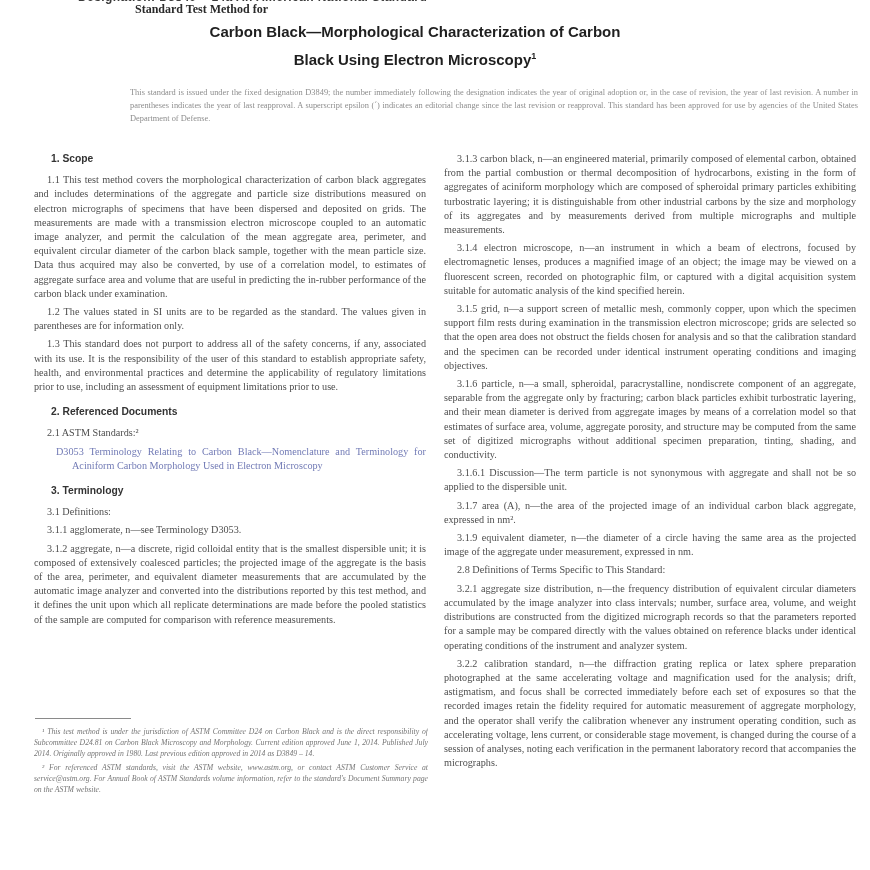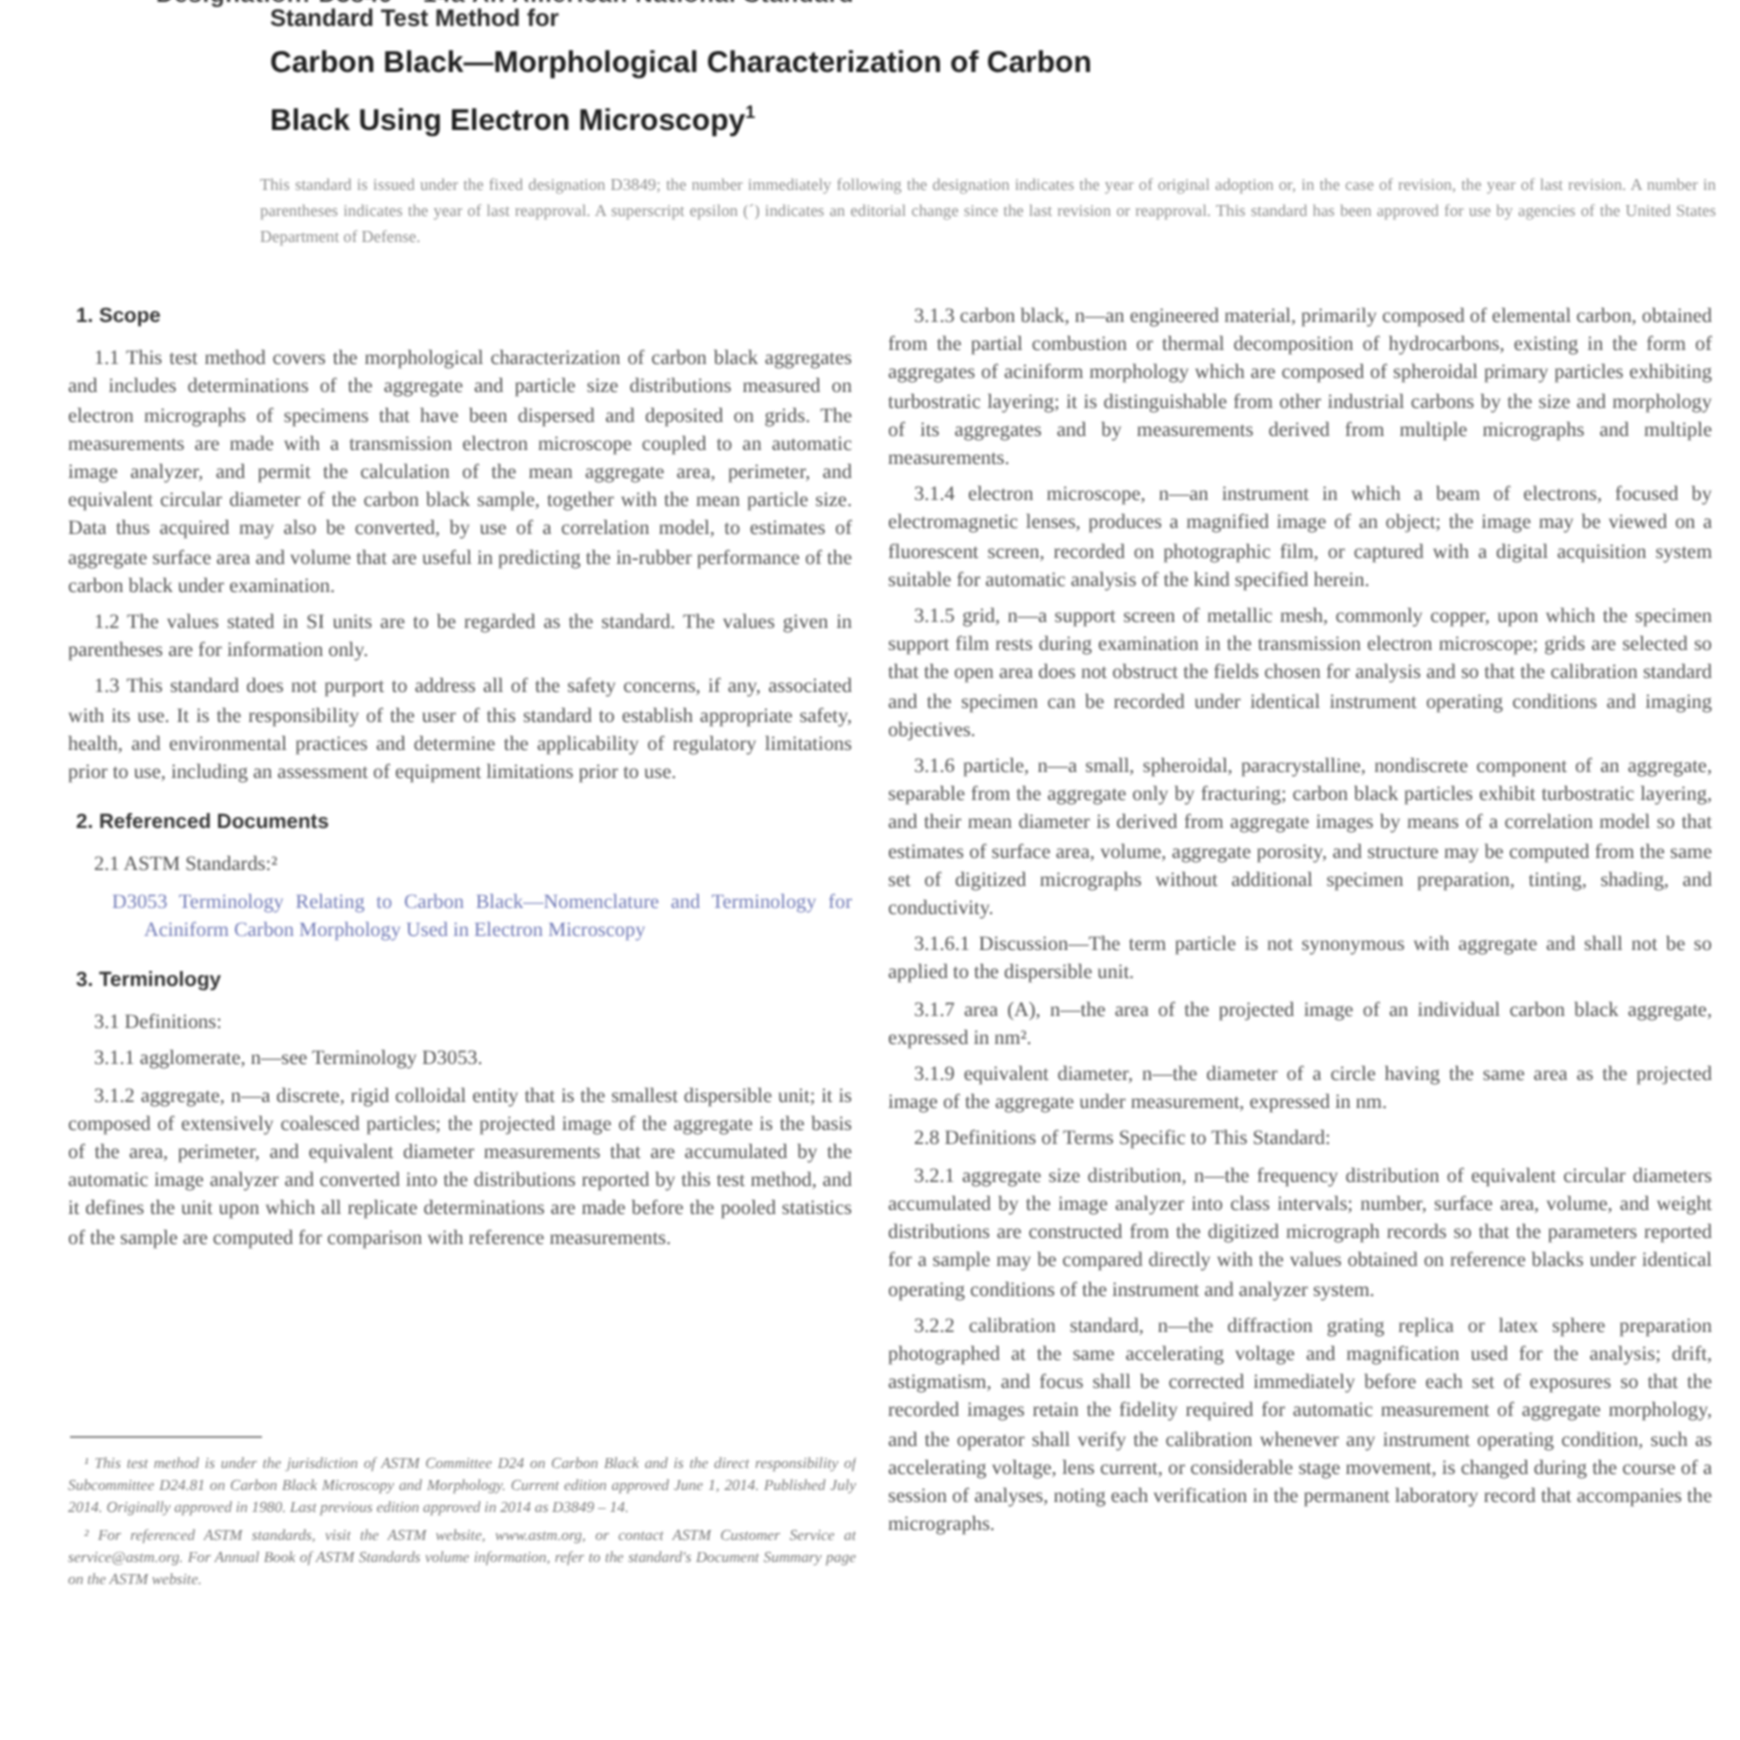--- a/index.html
+++ b/index.html
@@ -16,48 +16,48 @@
   .cutoff{
     position:absolute; left:78px; top:-10px; height:14px; width:520px;
     overflow:hidden;
     font-family:"Liberation Sans", sans-serif;
     font-weight:bold; font-size:12px; color:#3c3c3c;
     letter-spacing:0.4px; white-space:nowrap;
   }
 
   .title-kicker{
     position:absolute; left:135px; top:2px;
-    font-family:Liberation Sans, sans-serif;
+    font-family:Liberation Serif, serif;
     font-weight:bold; font-size:12px; color:#2a2a2a;
   }
   .doc-title{
     position:absolute; left:135px; top:20px; width:560px;
     font-family:"Liberation Sans", sans-serif;
-    font-weight:bold; font-size:15px; line-height:24px; color:#1f1f1f;
+    font-weight:bold; font-size:15px; line-height:24px; color:#1f1f1f;text-align:center;
   }
   .doc-title sup{ font-size:9px; }
 
   .issued-note{
     position:absolute; left:130px; top:86px; width:728px;
     font-size:8.4px; line-height:13px; color:#8d8d8d;
     text-align:justify;
   }
 
   .col{
     position:absolute; top:152px; overflow:hidden;
     font-size:10.2px; line-height:14.2px; color:#4e4e4e;
     text-align:justify;
   }
   .col-left{ left:34px;  width:392px; height:588px; }
   .col-right{ left:444px; width:412px; height:720px; }
 
   .sec-h{
     font-family:"Liberation Sans", sans-serif;
     font-weight:bold; font-size:10.3px; color:#333333;
-    margin:11px 0 7px 4px; text-align:left;
+    margin:11px 0 7px 17px; text-align:left;
   }
   .sec-h:first-child{ margin-top:0; }
   .body-p{ margin:0 0 4px 0; text-indent:13px; }
   .ref-link{
     margin:0 0 4px 0;
     padding-left:38px; text-indent:-16px;
     color:#717ab5; cursor:pointer;
   }
 
   .footnotes{

